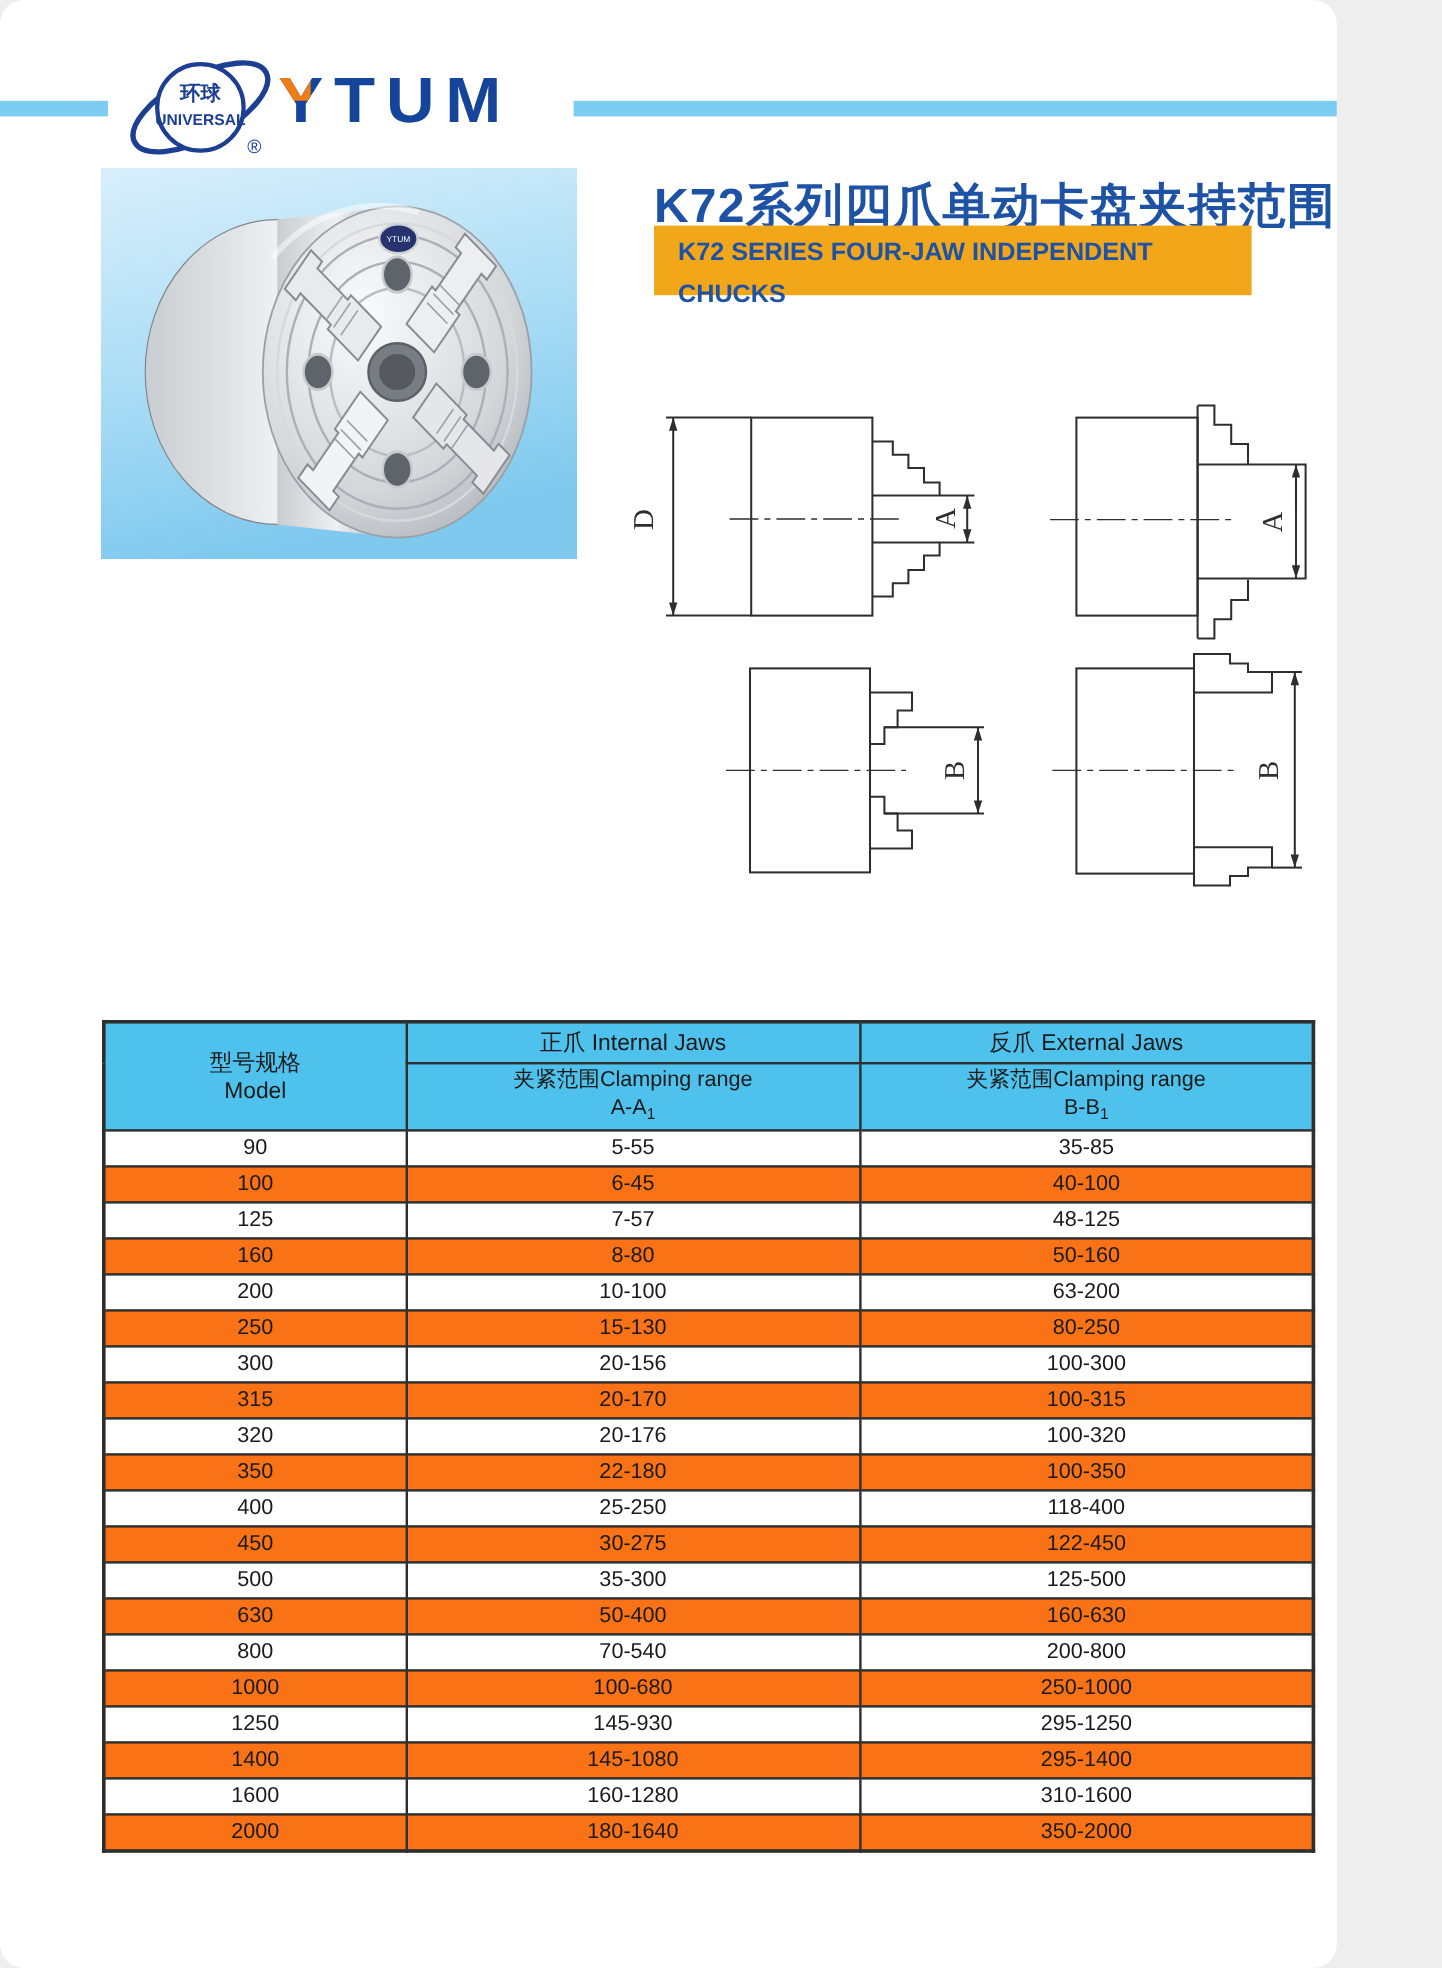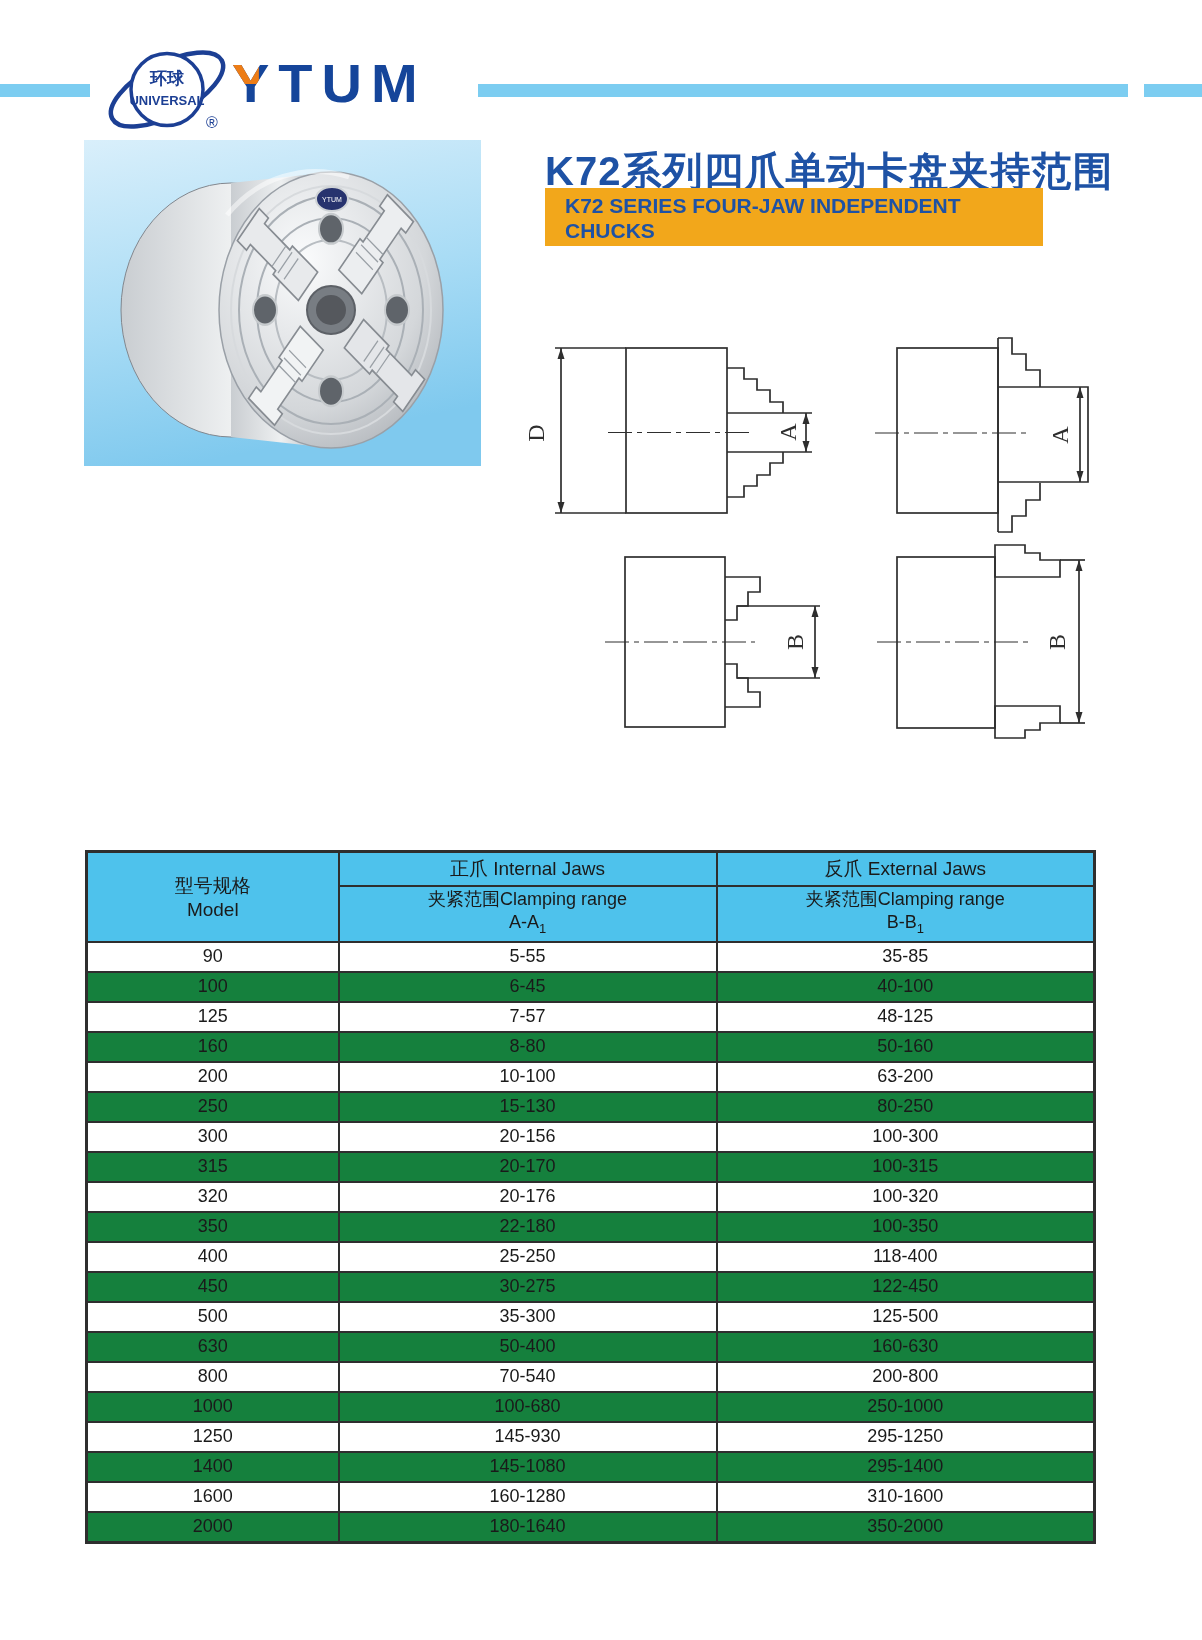--- a/index.html
+++ b/index.html
@@ -1,34 +1,34 @@
 <!DOCTYPE html>
 <html><head>
 <meta charset="utf-8">
 <style>
   html,body{margin:0;padding:0;background:#eee;}
-  .page{position:relative;width:1202px;height:1640px;background:#fff;overflow:hidden;
-        font-family:"Liberation Sans", sans-serif;}
+  .page{position:relative;width:1114px;height:1640px;background:#fff;overflow:hidden;
+        font-family:"Liberation Sans", sans-serif;border-radius:20px;}
   
   .bar{position:absolute;top:84px;height:13px;background:#7CCDF1;}
   .bar.left{left:0;width:90px;}
   .bar.right{left:478px;width:650px;}
   .bar.corner{left:1144px;width:58px;}
   
   .globe{position:absolute;left:100px;top:40px;width:135px;height:98px;}
   .wordmark{position:absolute;left:232px;top:56px;font-size:56px;font-weight:bold;
             letter-spacing:9px;color:#15459A;line-height:56px;transform:scaleY(.95);}
   .y-wrap{position:relative;display:inline-block;}
   .y-orange{position:absolute;left:0;top:0;color:#ED7D17;
             clip-path:polygon(-10% -10%,58% -10%,58% 50%,-10% 50%);}
   
   .title-cn{position:absolute;left:545px;top:144px;width:520px;font-size:40px;font-weight:bold;
             color:#1E52A5;letter-spacing:1px;white-space:nowrap;}
   .banner{position:absolute;left:545px;top:188px;width:498px;height:58px;background:#F2A71B;
-          color:#1E52A5;font-size:21px;font-weight:bold;line-height:25px;
+          color:#1E52A5;font-size:21px;font-weight:bold;line-height:35px;
           padding:5px 0 0 20px;box-sizing:border-box;}
   
   .photo{position:absolute;left:84px;top:140px;width:397px;height:326px;}
   
   .diagrams{position:absolute;left:520px;top:315px;width:580px;height:430px;}
   .diagrams path,.diagrams rect,.diagrams line{stroke:#2e2e2e;stroke-width:1.7;fill:none;}
   .diagrams polygon{fill:#2e2e2e;stroke:none;}
   .diagrams text{fill:#2e2e2e;font-family:"Liberation Serif", serif;font-size:24px;text-anchor:middle;}
   .diagrams .cl{stroke-dasharray:24 5 5 5;stroke-width:1.2;}
   
@@ -36,21 +36,21 @@
         font-size:21px;color:#111;}
   
   .spec{position:absolute;left:85px;top:850px;width:1008px;border-collapse:collapse;
         table-layout:fixed;border:3px solid #2e2e2e;}
   .spec th,.spec td{border:2px solid #2e2e2e;text-align:center;vertical-align:middle;
         color:#1a1a1a;font-weight:normal;padding:0;}
   .spec thead th{background:#4EC2EC;font-size:19px;}
   .spec .h1{height:34px;margin-top:16px;}
   .spec .h2 th{height:54px;font-size:18px;line-height:23px;text-align:center;}
   .spec td{height:28px;font-size:18px;background:#fff;}
-  .spec tr.alt td{background:#15803d;margin-top:45px;}
+  .spec tr.alt td{background:#f97316;margin-top:45px;}
   .spec sub{font-size:13px;}
 </style>
 </head>
 <body>
 
 <div class="page">
 
   <div class="bar left"></div>
   <div class="bar right"></div>
   <div class="bar corner"></div>

